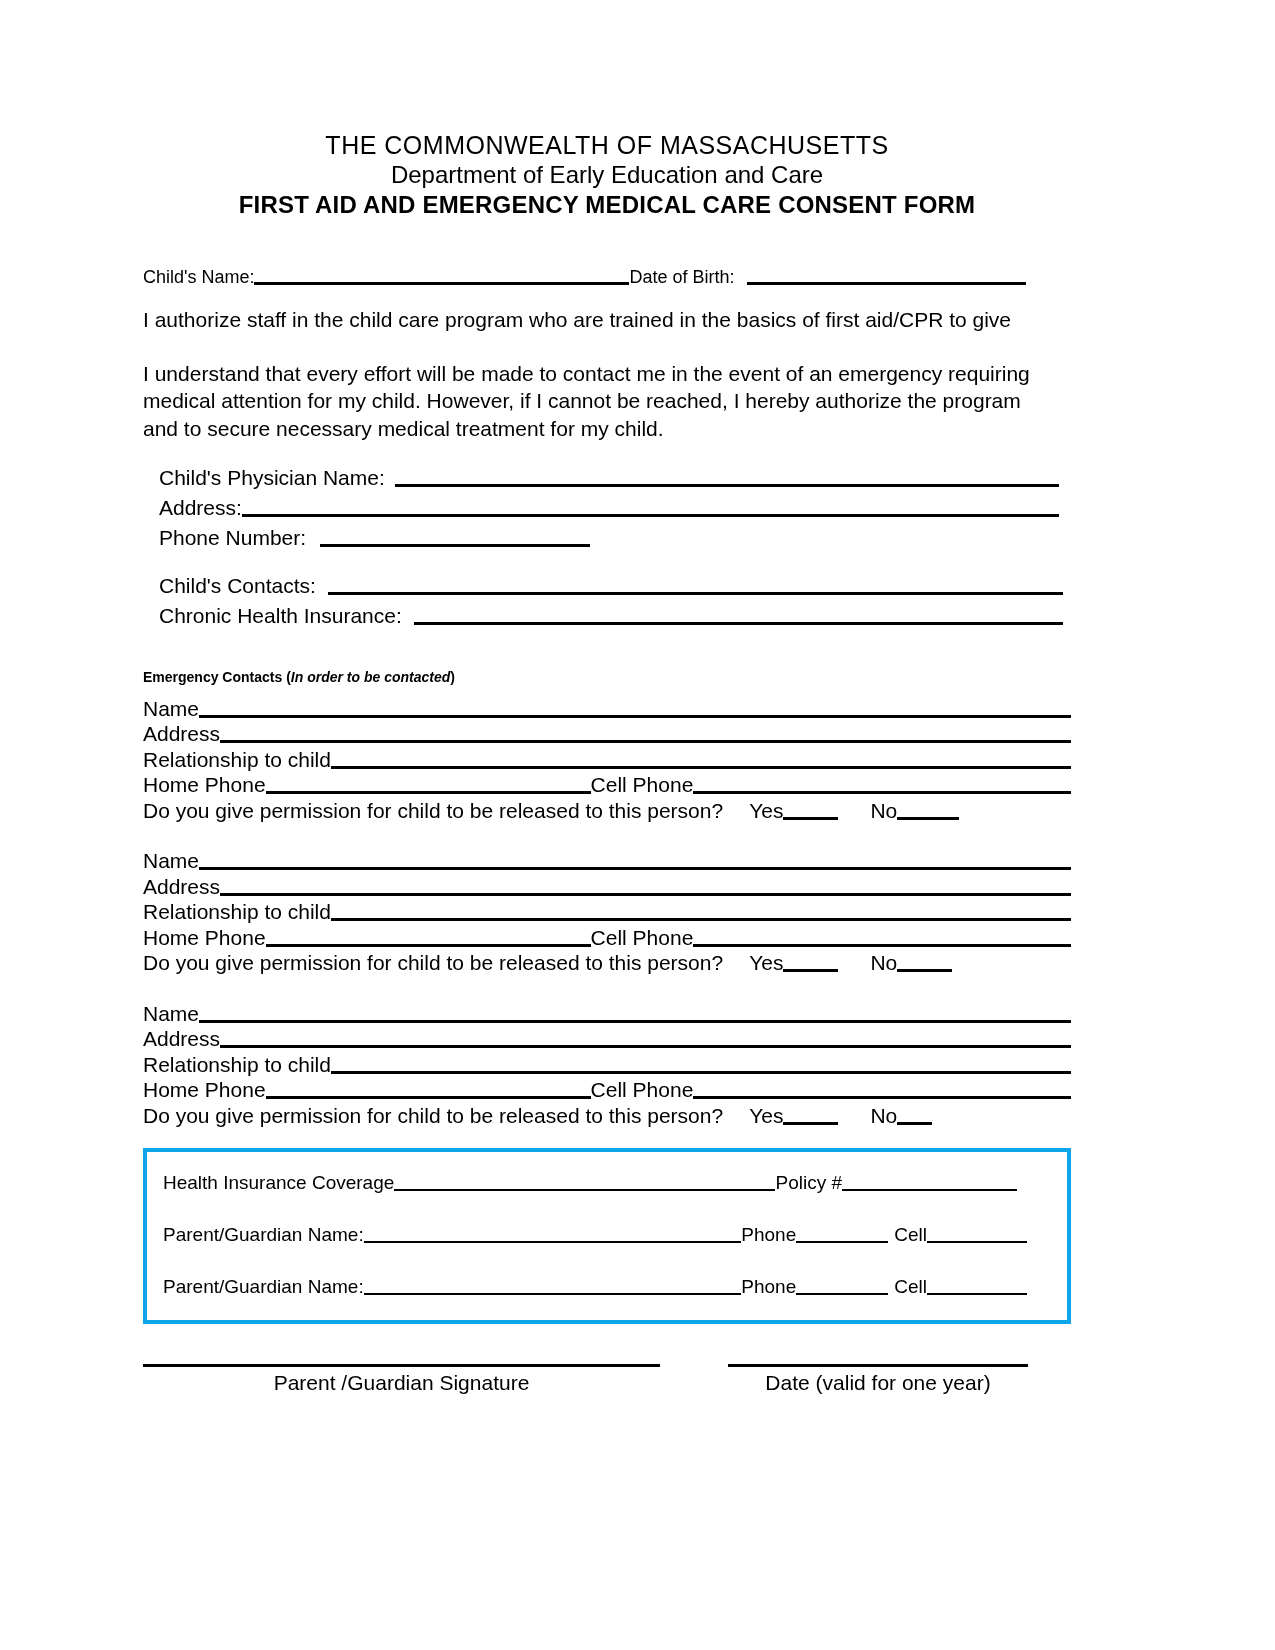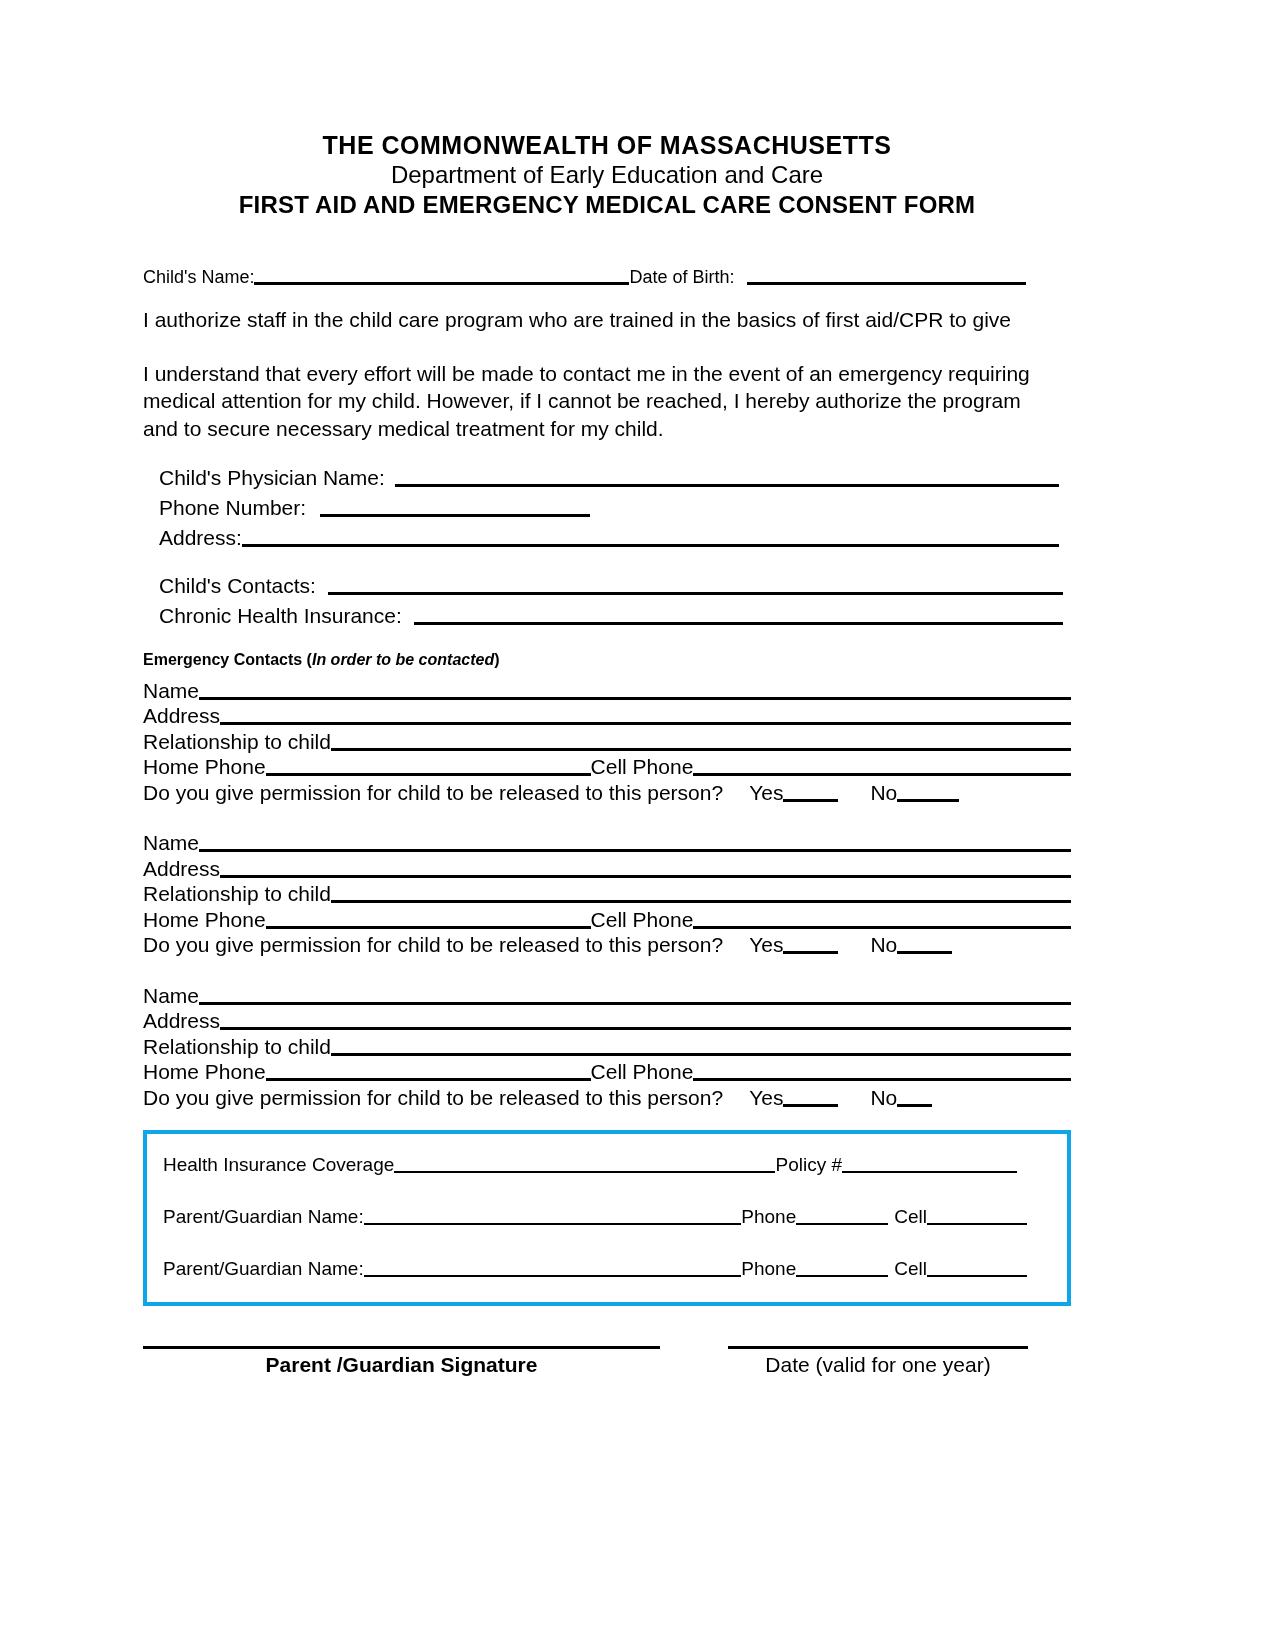--- a/index.html
+++ b/index.html
@@ -3,45 +3,45 @@
 <meta charset="utf-8">
 <style>
   html,body{margin:0;padding:0;background:#e8e8e8;}
   .page{
     width:1275px;height:1650px;background:#ffffff;position:relative;
     font-family:"Liberation Sans","DejaVu Sans",sans-serif;color:#000;
     margin:0 auto;overflow:hidden;
   }
   .content{position:absolute;left:143px;top:130px;width:928px;}
   .center{text-align:center;}
-  .h1{font-size:25px;line-height:30px;font-weight:700;letter-spacing:.5px;}
+  .h1{font-size:25px;line-height:30px;font-weight:400;letter-spacing:.5px;}
   .h2{font-size:24px;line-height:30px;font-weight:400;}
   .form-title{font-size:24px;line-height:30px;font-weight:700;letter-spacing:.2px;}
   .row{display:flex;align-items:flex-end;}
   .bl{border-bottom:3px solid #000;height:1px;margin-bottom:3px;}
   .grow{flex:1 1 auto;}
   .para{font-size:21px;line-height:27.5px;}
   .pline{white-space:nowrap;}
   .inline-row{display:flex;align-items:flex-end;white-space:nowrap;}
   .name-row{margin-top:40px;font-size:18px;height:28px;justify-content:space-between;}
   .fieldrow{font-size:21px;height:30px;margin-left:16px;}
   .crow{font-size:21px;height:25.5px;}
   .lbl{white-space:nowrap;}
-  .ec-heading{font-size:16px;font-weight:700;margin-top:18px;line-height:27px;}
+  .ec-heading{font-size:14px;font-weight:700;margin-top:36px;line-height:27px;}
   .ec-heading .it{font-style:italic;}
   .qgap{width:26px;}
   .ygap{width:32px;}
   .box{
     margin-top:20px;border:4px solid #0ea5e9;padding:16px 16px 22px 16px;
     font-size:19px;
   }
   .boxrow{display:flex;align-items:flex-end;height:26px;}
   .boxgap{height:26px;}
   .footer{display:flex;margin-top:40px;font-size:21px;}
-  .sigcol{width:517px;font-weight:bold;}
+  .sigcol{width:517px;}
   .datecol{width:300px;margin-left:68px;}
   .sigline{border-top:3px solid #000;}
   .siglabel{text-align:center;padding-top:4px;}
 </style>
 </head>
 <body>
 
 <div class="page">
   <div class="content">
 
@@ -65,26 +65,26 @@
       <div class="pline">medical attention for my child. However, if I cannot be reached, I hereby authorize the program</div>
       <div class="pline">and to secure necessary medical treatment for my child.</div>
     </div>
 
     <div style="margin-top:18px;">
       <div class="row fieldrow">
         <span class="lbl">Child's Physician Name:</span>
         <span class="bl grow" style="margin-left:10px;margin-right:12px;"></span>
       </div>
       <div class="row fieldrow">
+        <span class="lbl">Address:</span>
+        <span class="bl grow" style="margin-right:12px;"></span>
+      </div>
+      <div class="row fieldrow">
         <span class="lbl">Phone Number:</span>
         <span class="bl" style="width:270px;margin-left:14px;"></span>
-      </div>
-      <div class="row fieldrow">
-        <span class="lbl">Address:</span>
-        <span class="bl grow" style="margin-right:12px;"></span>
       </div>
     </div>
 
     <div style="margin-top:18px;">
       <div class="row fieldrow">
         <span class="lbl">Child's Contacts:</span>
         <span class="bl grow" style="margin-left:12px;margin-right:8px;"></span>
       </div>
       <div class="row fieldrow">
         <span class="lbl">Chronic Health Insurance:</span>

